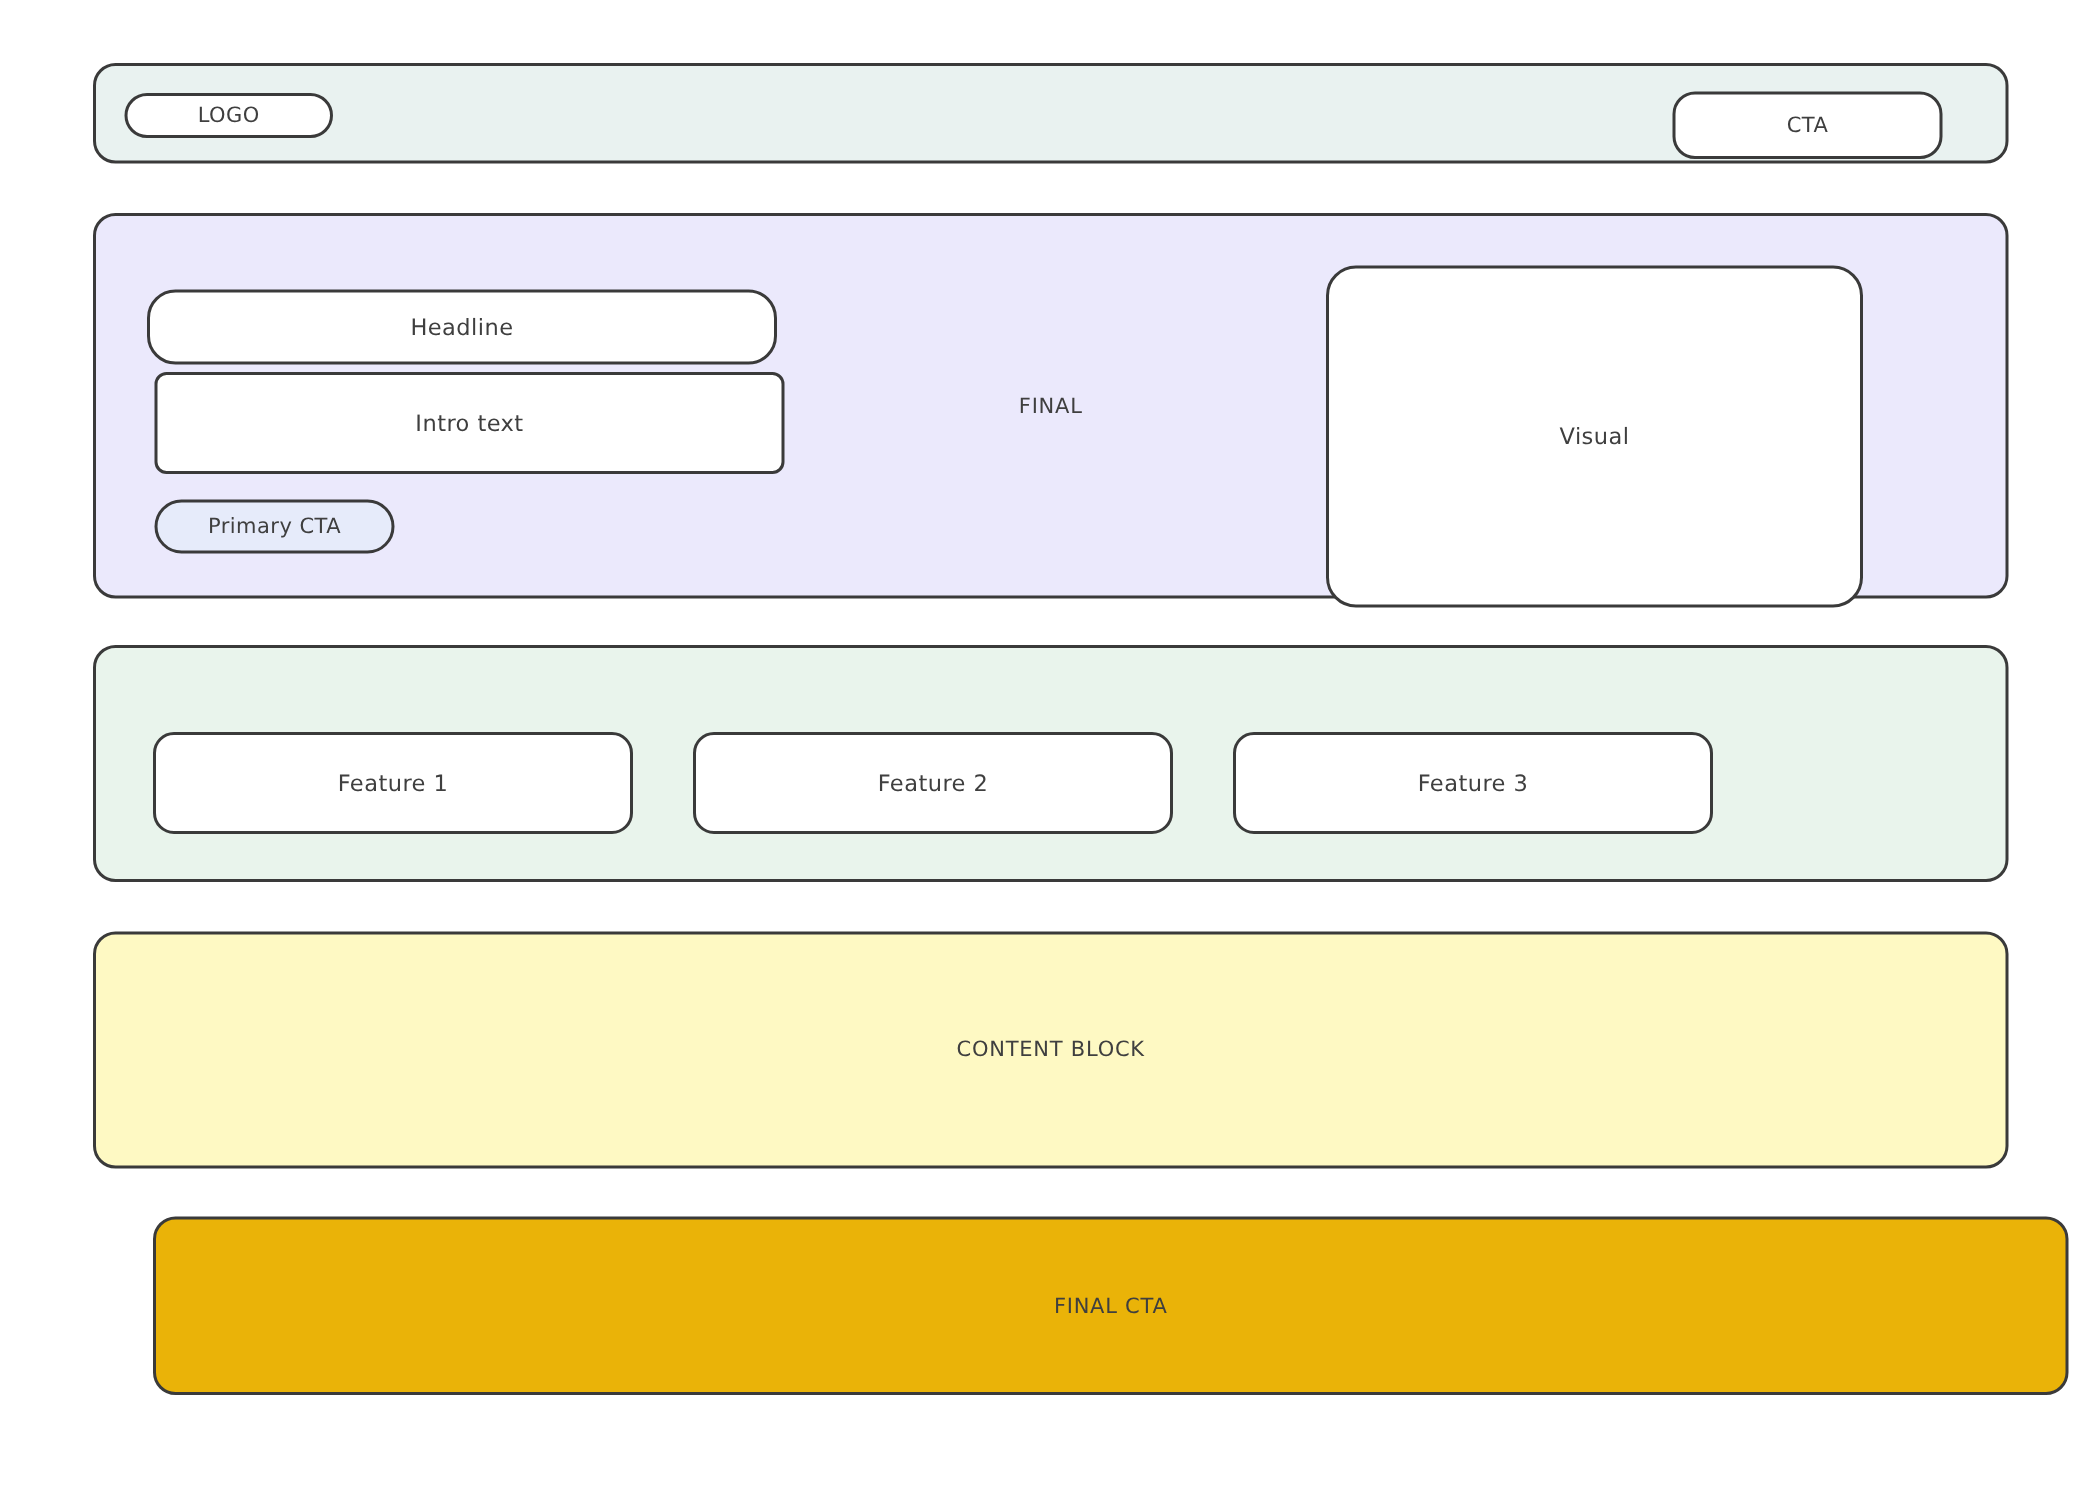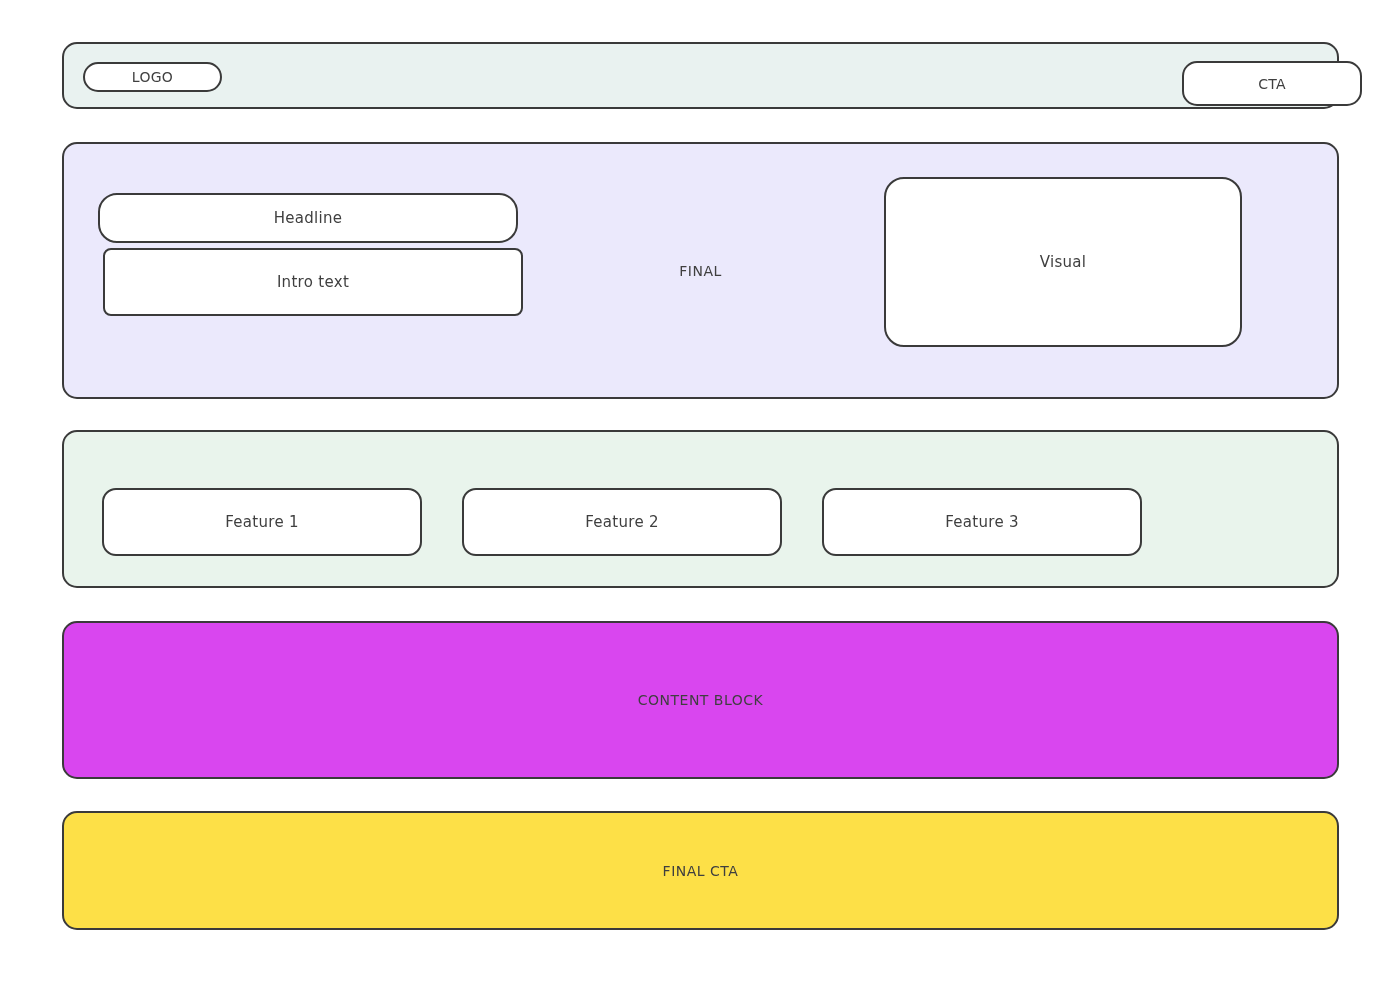--- a/index.html
+++ b/index.html
@@ -39,35 +39,35 @@
     box-sizing: border-box;
     background: #ffffff;
     display: flex;
     align-items: center;
     justify-content: center;
     font-size: 14px;
     letter-spacing: 0.3px;
   }
   
   .logo-pill { left: 19px;   top: 18px; width: 139px; height: 30px; border-radius: 15px; }
-  .cta-pill  { left: 1118px; top: 17px; width: 180px; height: 45px; border-radius: 15px; cursor: pointer; }
+  .cta-pill  { left: 1051px; top: 17px; width: 180px; height: 45px; border-radius: 15px; cursor: pointer; }
 
   
   .headline-box { left: 34px; top: 49px;  width: 420px; height: 50px; border-radius: 19px; font-size: 15px; }
   .intro-box    { left: 39px; top: 104px; width: 420px; height: 68px; border-radius: 8px; font-size: 15px; }
   .primary-cta  { left: 39px; top: 189px; width: 160px; height: 36px; border-radius: 18px; cursor: pointer; }
   .hero-label {
     position: absolute;
     left: 0; right: 0;
     top: 119px;
     text-align: center;
     font-size: 14px;
     letter-spacing: 0.4px;
   }
-  .visual-box { left: 820px; top: 33px; width: 358px; height: 170px; border-radius: 20px; font-size: 15px; }
+  .visual-box { left: 820px; top: 33px; width: 358px; height: 228px; border-radius: 20px; font-size: 15px; }
 
   
   .feature-card { top: 56px; width: 320px; height: 68px; border-radius: 14px; font-size: 15px; }
   .feature-1 { left: 38px; }
   .feature-2 { left: 398px; }
   .feature-3 { left: 758px; }
 
   .section-label {
     font-size: 14px;
     letter-spacing: 0.5px;
@@ -79,31 +79,32 @@
 <div class="canvas">
 
   <header class="section header-bar" style="background-color: rgb(233, 242, 240);">
     <div class="pill logo-pill">LOGO</div>
     <div class="pill cta-pill">CTA</div>
   </header>
 
   <section class="section hero" style="background-color: rgb(235, 233, 252);">
     <div class="box headline-box">Headline</div>
     <div class="box intro-box">Intro text</div>
+    <div class="pill primary-cta" style="background-color: rgb(230, 235, 250);">Primary CTA</div>
     <div class="hero-label section-label">FINAL</div>
     <div class="box visual-box">Visual</div>
   </section>
 
   <section class="section features" style="background-color: rgb(233, 244, 236);">
     <div class="box feature-card feature-1">Feature 1</div>
     <div class="box feature-card feature-2">Feature 2</div>
     <div class="box feature-card feature-3">Feature 3</div>
   </section>
 
-  <section class="section content-blk" style="background-color: #d946ef;">
+  <section class="section content-blk" style="background-color: #fef9c3;">
     <span class="section-label">CONTENT BLOCK</span>
   </section>
 
-  <section class="section final-cta" style="background-color: #fde047;">
+  <section class="section final-cta" style="background-color: #eab308; margin-left: 40px;">
     <span class="section-label">FINAL CTA</span>
   </section>
 
 </div>
 
 </body></html>

